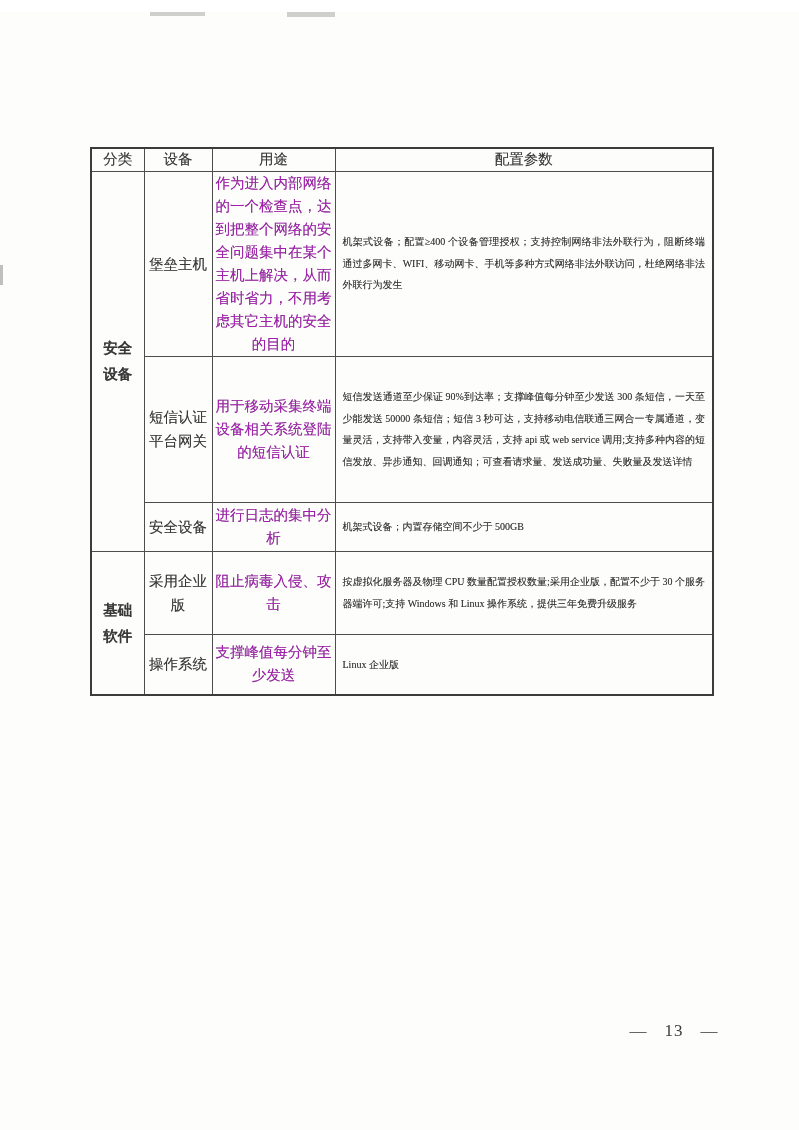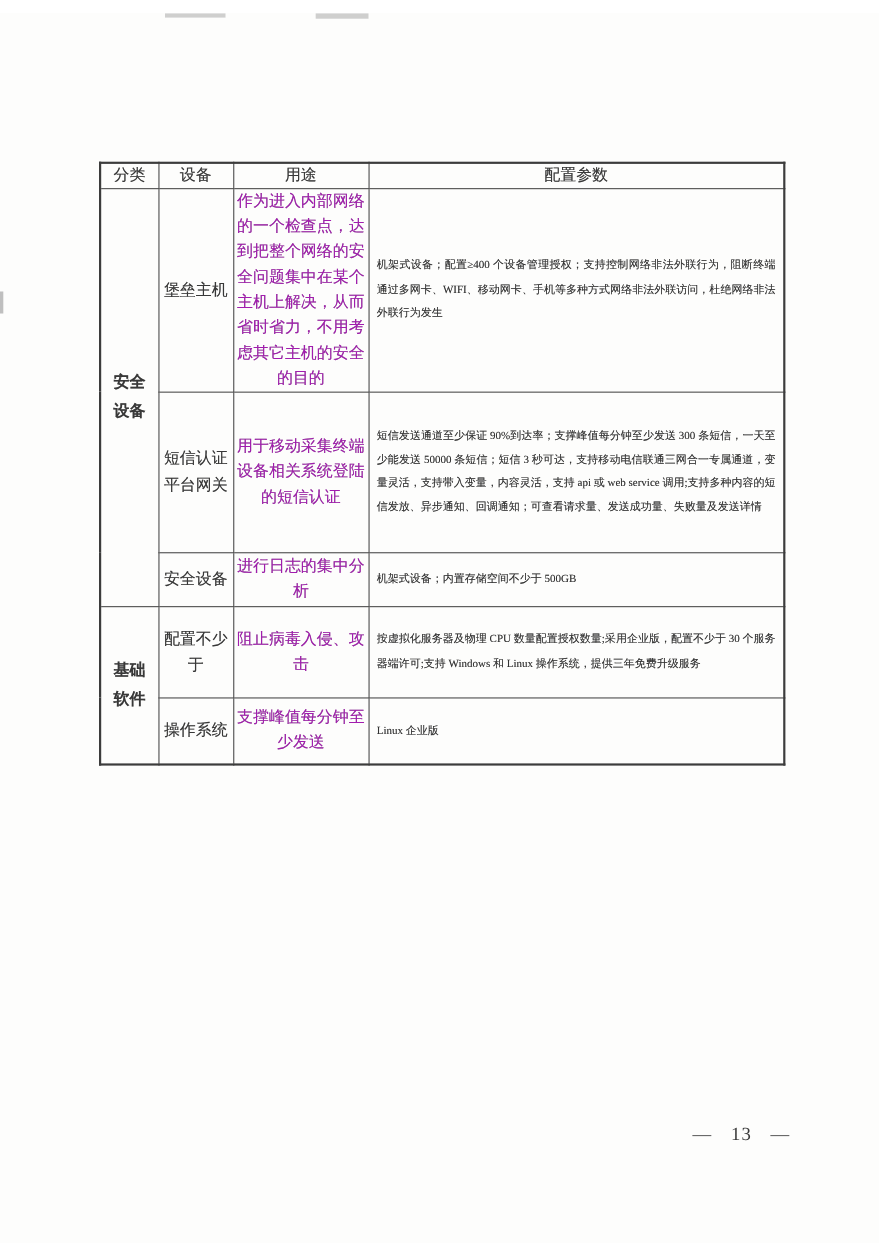--- a/index.html
+++ b/index.html
@@ -129,21 +129,21 @@
       </tr>
 
       <tr class="row-3">
         <td class="dev">安全设备</td>
         <td class="purp">进行日志的集中分析</td>
         <td class="conf">机架式设备；内置存储空间不少于 500GB</td>
       </tr>
 
       <tr class="row-4">
         <td class="cat" rowspan="2">基础软件</td>
-        <td class="dev">配置不少于</td>
+        <td class="dev">采用企业版</td>
         <td class="purp">阻止病毒入侵、攻击</td>
         <td class="conf">按虚拟化服务器及物理 CPU 数量配置授权数量;采用企业版，配置不少于 30 个服务器端许可;支持 Windows 和 Linux 操作系统，提供三年免费升级服务</td>
       </tr>
 
       <tr class="row-5">
         <td class="dev">操作系统</td>
         <td class="purp">支撑峰值每分钟至少发送</td>
         <td class="conf">Linux 企业版</td>
       </tr>
     </tbody>

